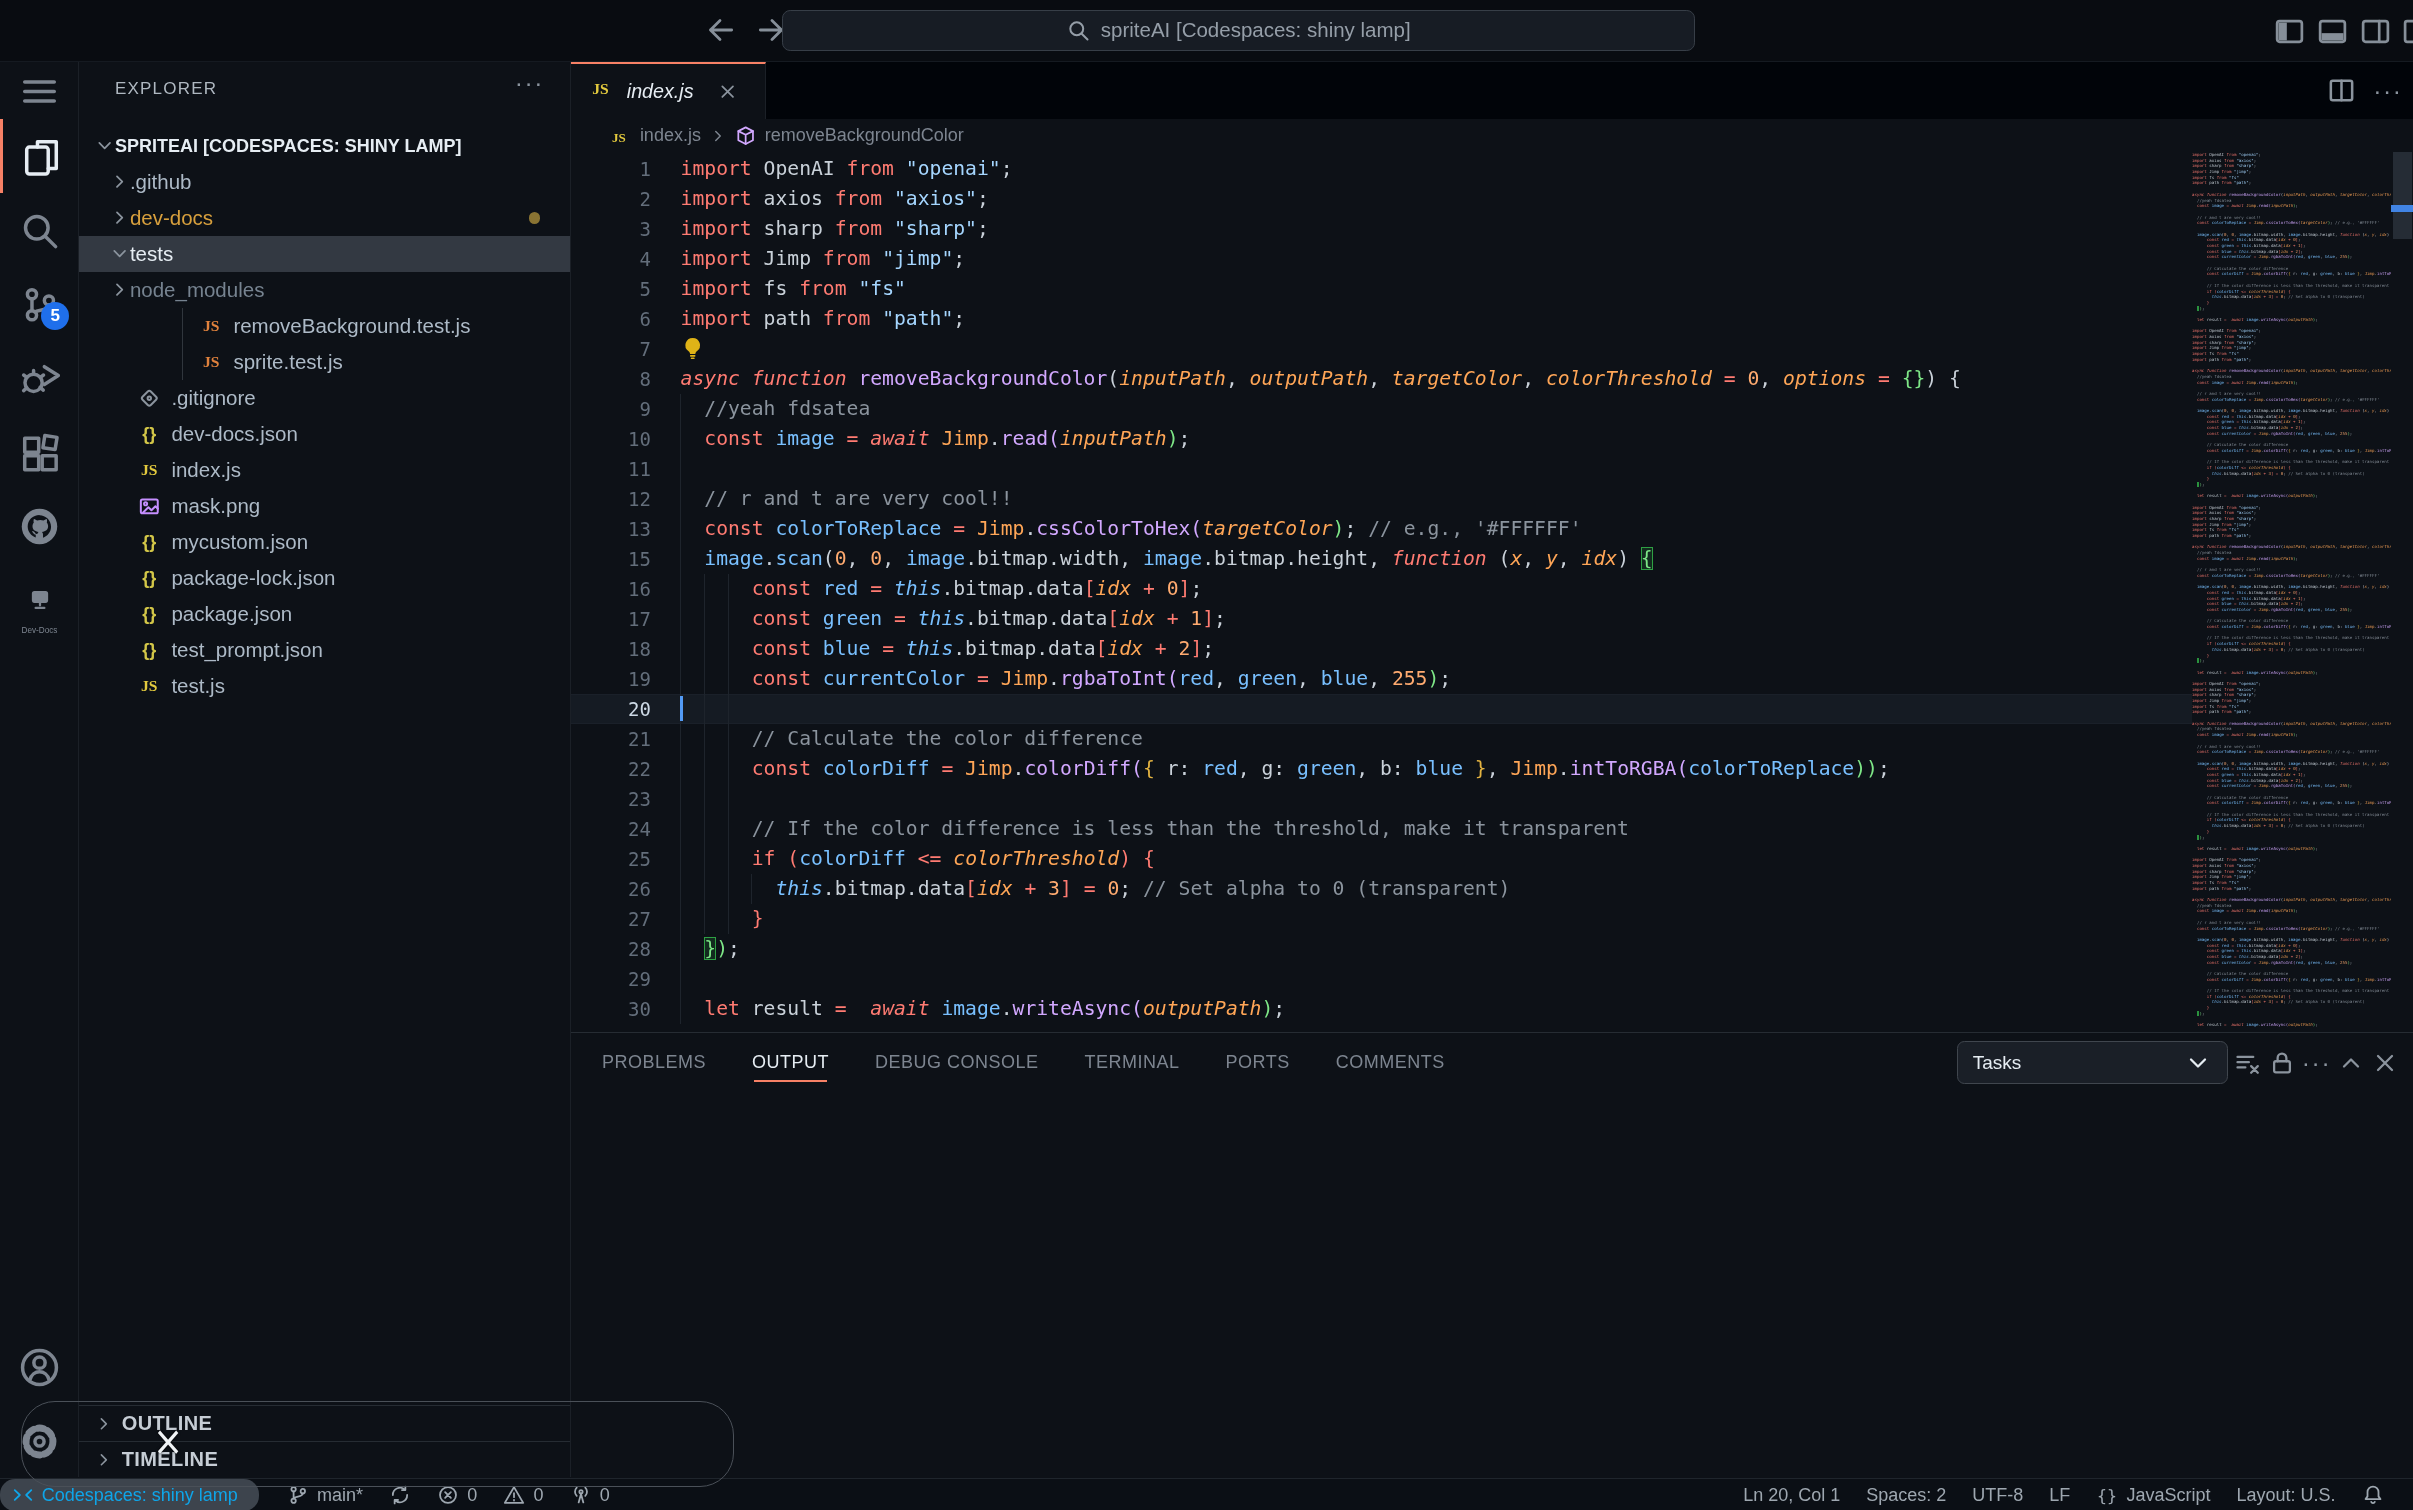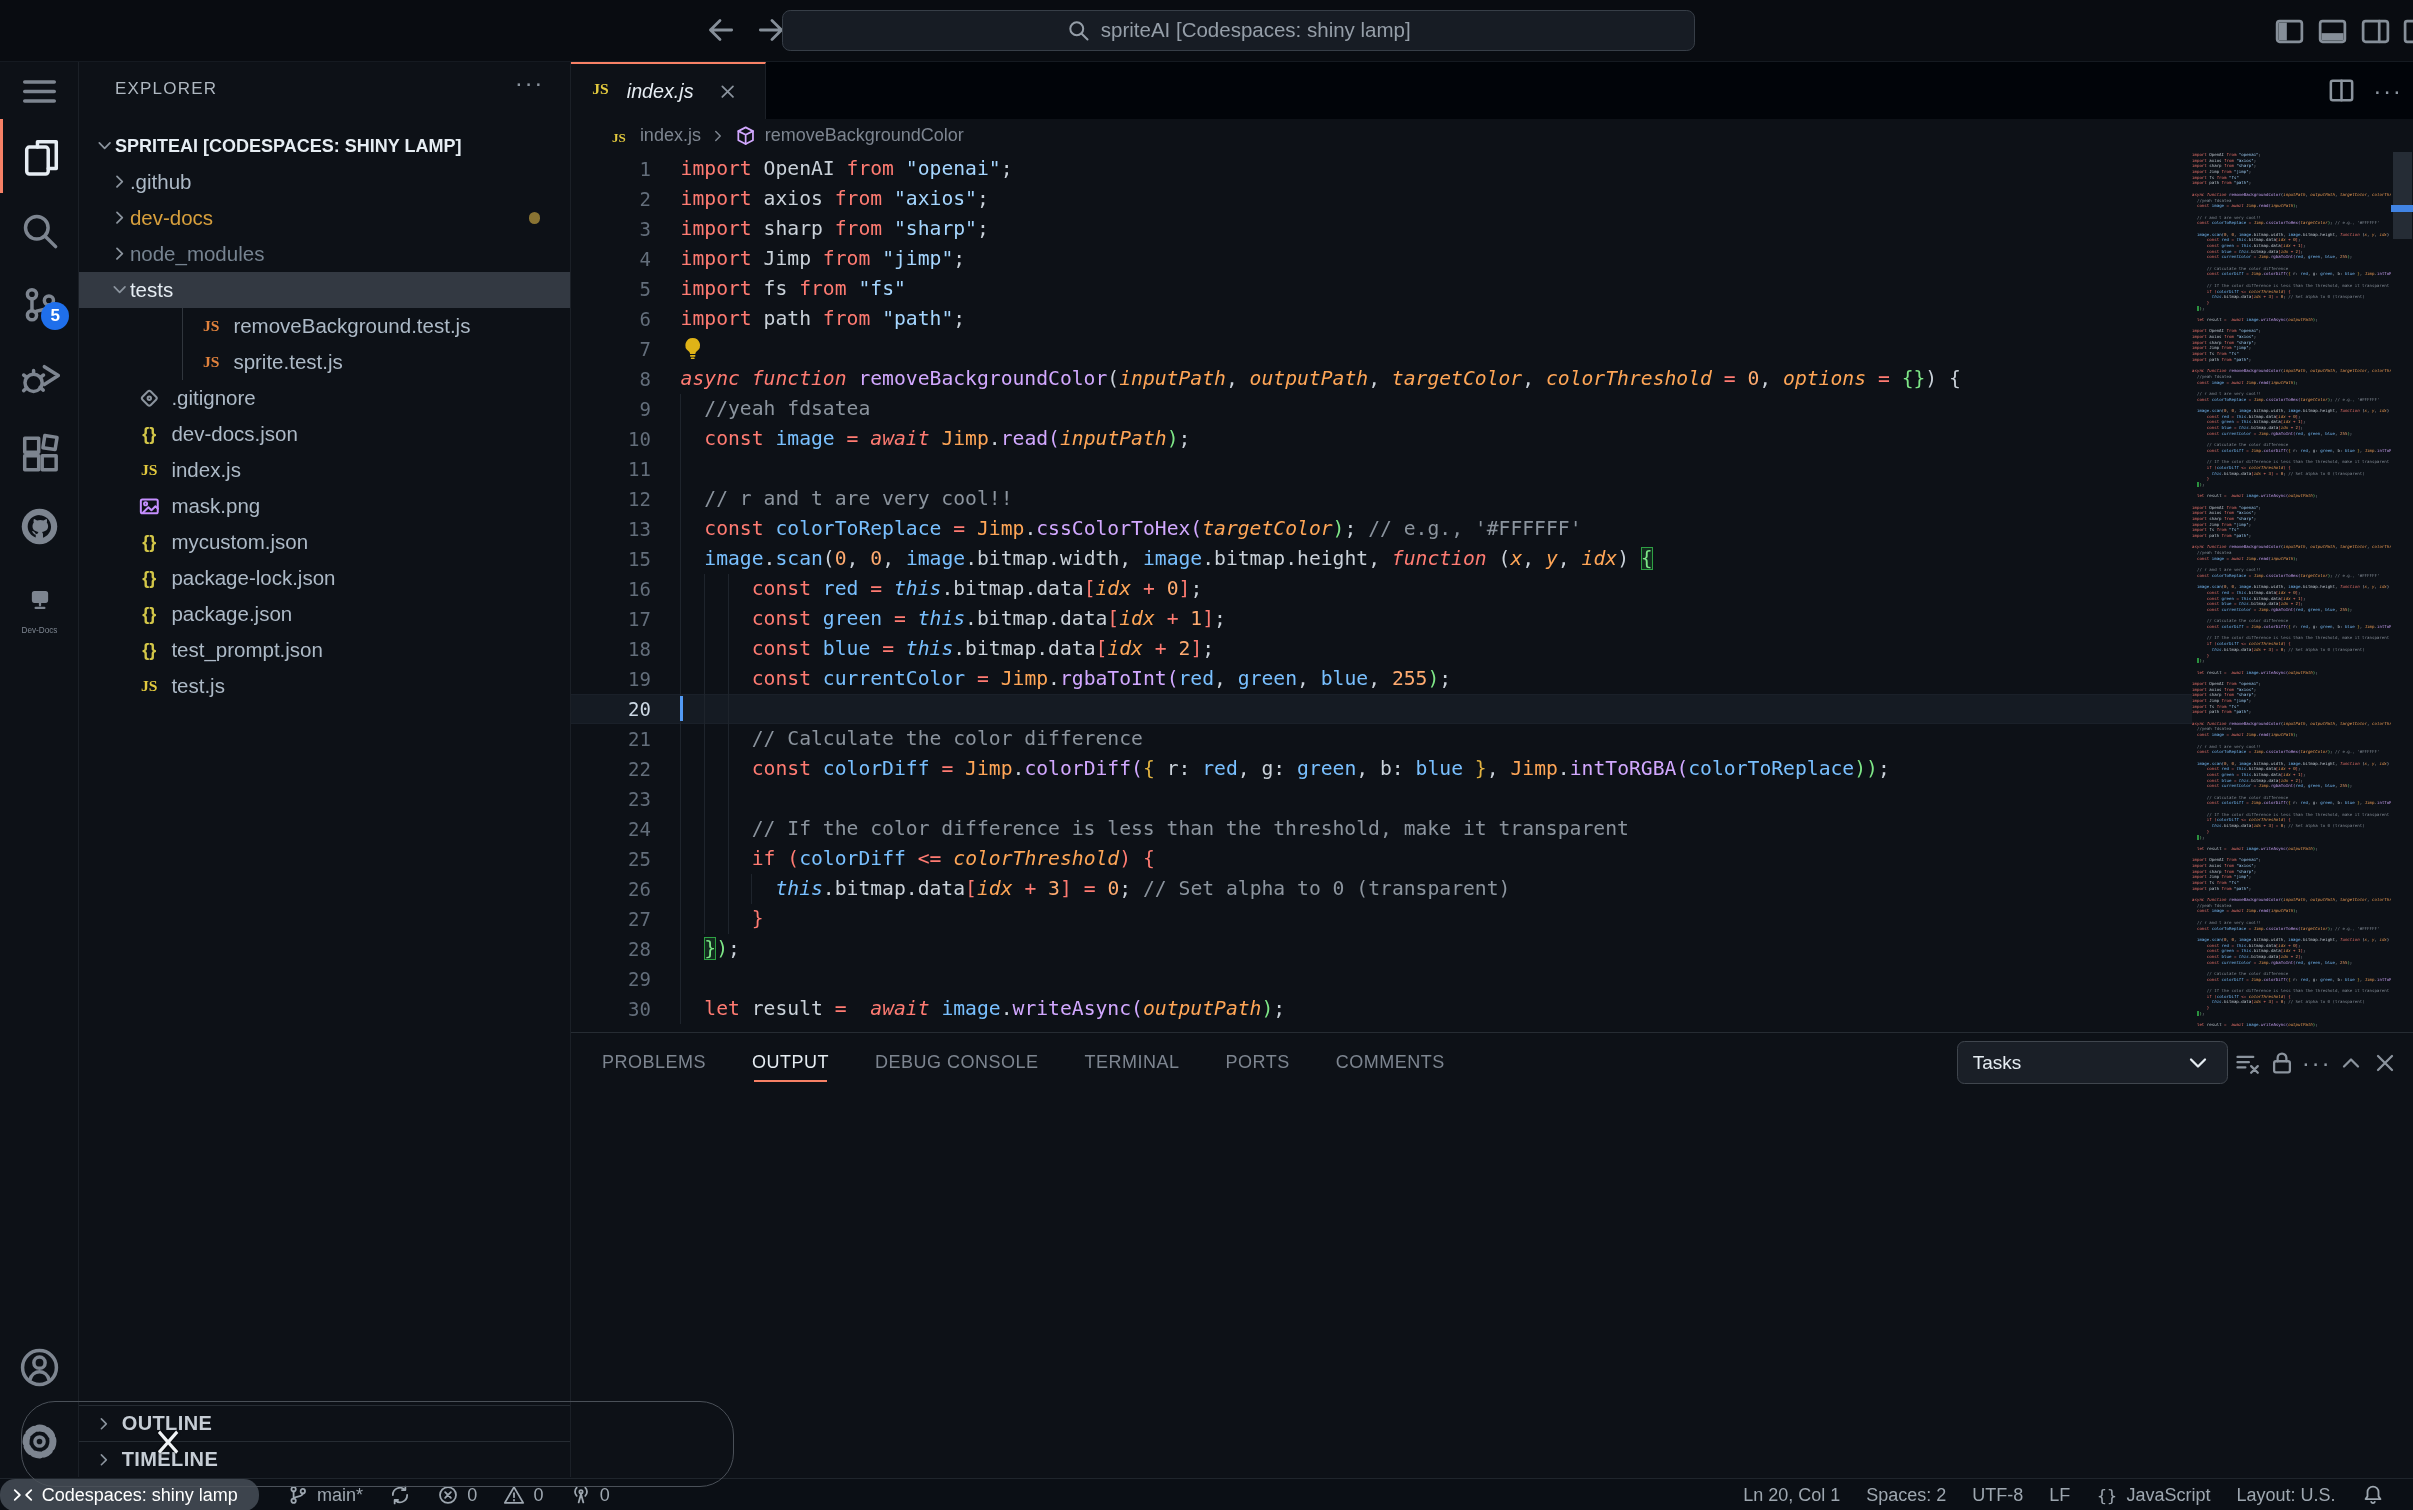--- a/index.html
+++ b/index.html
@@ -96,21 +96,21 @@
     padding:0 14.8px; color:#e6edf3; font-size:19px; }
   #tasksdd .chev { margin-left:auto; width:23px; height:23px; }
   #panelctl .ic { width:28px; height:28px; }
   #panelctl .dots { font-size:24.6px; letter-spacing:1.6px; }
 
   
   #statusbar { position:absolute; left:0; top:1478px; width:2413px; height:33px; background:#0b0f15; border-top:0.8px solid #1f252c;
     display:flex; align-items:center; font-size:18px; color:#9ea7b0; }
   .sitem { display:flex; align-items:center; gap:8.2px; padding:0 13px; height:100%; }
   .sitem .ic { width:22px; height:22px; }
-  .sitem.chip { background:#3d444d; color:#ffffff; padding:0 21.3px 0 11.5px; margin-right:14.8px;border-radius:15px; }
+  .sitem.chip { background:#3d444d; color:#0ea5e9; padding:0 21.3px 0 11.5px; margin-right:14.8px;border-radius:15px; }
   #sbright { margin-left:auto; display:flex; align-items:center; padding-right:16.4px; }
 
   
   #tooltipbox { position:absolute; left:20.5px; top:1401px; width:713px; height:86px; border:1.6px solid #4a5058; border-radius:34px;
     background:transparent; pointer-events:none; }
   #xcursor { position:absolute; left:153px; top:1420px; font-size:36px; color:#f0f3f6; text-shadow:0 0 2.5px #000;
     transform:scaleY(1.15); font-family:"DejaVu Sans", sans-serif; pointer-events:none; }
   .ic svg { width:100%; height:100%; display:block; }
 </style>
 </head>
@@ -282,35 +282,35 @@
         </div>
         <div class="trow" style="padding-left: 29.6px;">
           <span class="ic chev">
             <svg viewBox="0 0 16 16" fill="none" stroke="currentColor" stroke-width="1.3" stroke-linecap="round" stroke-linejoin="round">
               <path d="M6 4l4 4-4 4"></path>
             </svg>
           </span>
           <span style="color: rgb(216, 160, 61);">dev-docs</span>
           <span class="dotbadge"></span>
         </div>
+        <div class="trow selected" style="padding-left: 29.6px;">
+          <span class="ic chev">
+            <svg viewBox="0 0 16 16" fill="none" stroke="currentColor" stroke-width="1.3" stroke-linecap="round" stroke-linejoin="round">
+              <path d="M4 6l4 4 4-4"></path>
+            </svg>
+          </span>
+          <span>tests</span>
+        </div>
         <div class="trow" style="padding-left: 29.6px;">
           <span class="ic chev">
             <svg viewBox="0 0 16 16" fill="none" stroke="currentColor" stroke-width="1.3" stroke-linecap="round" stroke-linejoin="round">
               <path d="M6 4l4 4-4 4"></path>
             </svg>
           </span>
           <span style="color: rgb(118, 131, 144);">node_modules</span>
-        </div>
-        <div class="trow selected" style="padding-left: 29.6px;">
-          <span class="ic chev">
-            <svg viewBox="0 0 16 16" fill="none" stroke="currentColor" stroke-width="1.3" stroke-linecap="round" stroke-linejoin="round">
-              <path d="M4 6l4 4 4-4"></path>
-            </svg>
-          </span>
-          <span>tests</span>
         </div>
         <div class="trow" style="padding-left: 115px;">
           <span class="ficon">
             <b class="jsic" style="color:#e0823d">JS</b>
           </span>
           <span>removeBackground.test.js</span>
         </div>
         <div class="trow" style="padding-left: 115px;">
           <span class="ficon">
             <b class="jsic" style="color:#e0823d">JS</b>

